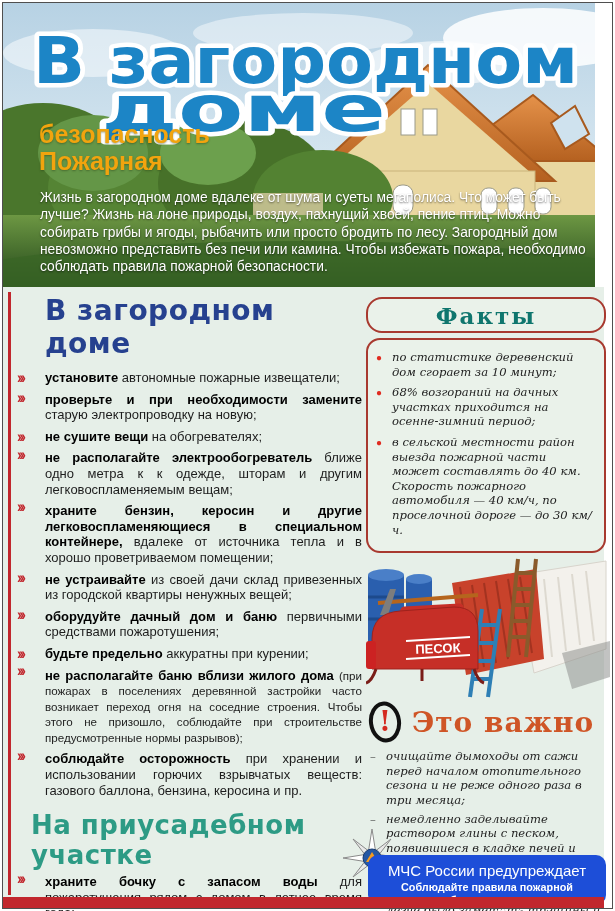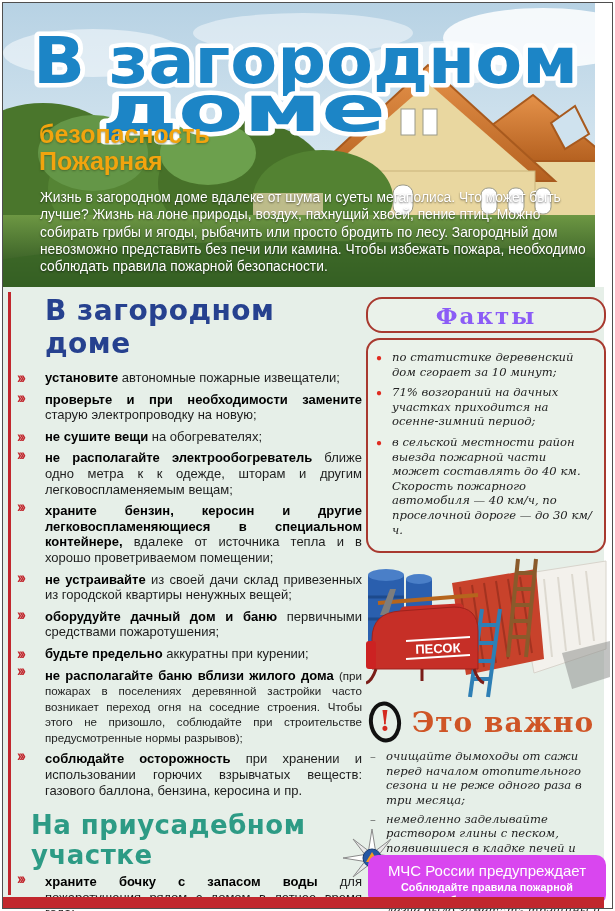--- a/index.html
+++ b/index.html
@@ -29,36 +29,36 @@
   .li{display:flex;gap:7px;margin:0 0 6px 0;}
   .blt{flex:0 0 21px;color:#c1272d;font-weight:bold;font-size:14px;line-height:15px;
        letter-spacing:-2.5px;transform:scaleY(1.15);}
   .li p{margin:0;font-size:13px;line-height:15.6px;color:#1d1d1d;text-align:justify;}
   .li b{color:#000;}
   .sm{font-size:11.6px;line-height:14px;}
 
   .col-right{position:absolute;left:363px;top:10px;width:240px;}
   .facts-tbox{border:2px solid #a8392f;border-radius:16px;height:32px;display:flex;
               align-items:center;justify-content:center;margin-bottom:5px;background:#eaf2ea;}
-  .facts-tbox h3{margin:0;font-family:"DejaVu Serif",serif;font-weight:bold;color:#8b5cf6;
+  .facts-tbox h3{margin:0;font-family:"DejaVu Serif",serif;font-weight:bold;color:#0f766e;
                  font-size:23px;letter-spacing:2px;}
   .facts-body{border:2px solid #a8392f;border-radius:14px;padding:10px 7px 8px 8px;background:#eaf2ea;}
   .fact{display:flex;gap:7px;margin-bottom:6px;}
   .fact .dot{flex:0 0 9px;color:#e02b20;font-size:10px;line-height:15px;}
   .fact p,.imp-item p{margin:0;font-family:"DejaVu Serif",serif;font-style:italic;
           font-size:11.6px;line-height:14.6px;color:#222;}
   .equipment{position:relative;height:142px;margin-top:4px;}
   .imp-head{display:flex;align-items:center;gap:10px;margin:2px 0 6px 2px;}
   .imp-head h3{margin:0;font-family:"DejaVu Serif",serif;font-weight:bold;color:#cf5526;
                font-size:28px;letter-spacing:1px;}
   .imp-item{display:flex;gap:6px;margin-bottom:4px;padding-left:4px;}
   .imp-item .dash{flex:0 0 10px;font-family:"DejaVu Serif",serif;font-style:italic;
                   font-size:11.6px;line-height:14.6px;color:#222;}
 
-  .mchs-box{position:absolute;left:2px;top:558px;width:238px;height:50px;background:#d946ef;
+  .mchs-box{position:absolute;left:2px;top:558px;width:238px;height:50px;background:#1d4ed8;
             border-radius:10px;color:#fff;text-align:center;padding-top:7px;box-sizing:border-box;}
   .mchs-box .t{font-size:15px;margin:0 0 2px;font-weight:normal;}
   .mchs-box p{font-size:10.8px;line-height:12.8px;margin:0;font-weight:bold;}
   .star{position:absolute;left:-23px;top:532px;width:58px;height:58px;}
 </style>
 </head>
 <body>
 
 <div class="page">
   <div class="frame"></div>
@@ -189,21 +189,21 @@
       <div class="facts-tbox">
         <h3>Факты</h3>
       </div>
       <div class="facts-body">
         <div class="fact">
             <span class="dot">●</span>
             <p>по статистике деревенский дом сгорает за 10 минут;</p>
           </div>
         <div class="fact">
             <span class="dot">●</span>
-            <p>71% возгораний на дачных участках приходится на осенне-зимний период;</p>
+            <p>68% возгораний на дачных участках приходится на осенне-зимний период;</p>
           </div>
         <div class="fact">
             <span class="dot">●</span>
             <p>в сельской местности район выезда пожарной части может составлять до 40 км. Скорость пожарного автомобиля — 40 км/ч, по проселочной дороге — до 30 км/ч.</p>
           </div>
       </div>
 
       <div class="equipment">
         <svg width="244" height="142" viewBox="0 0 244 142">
 

